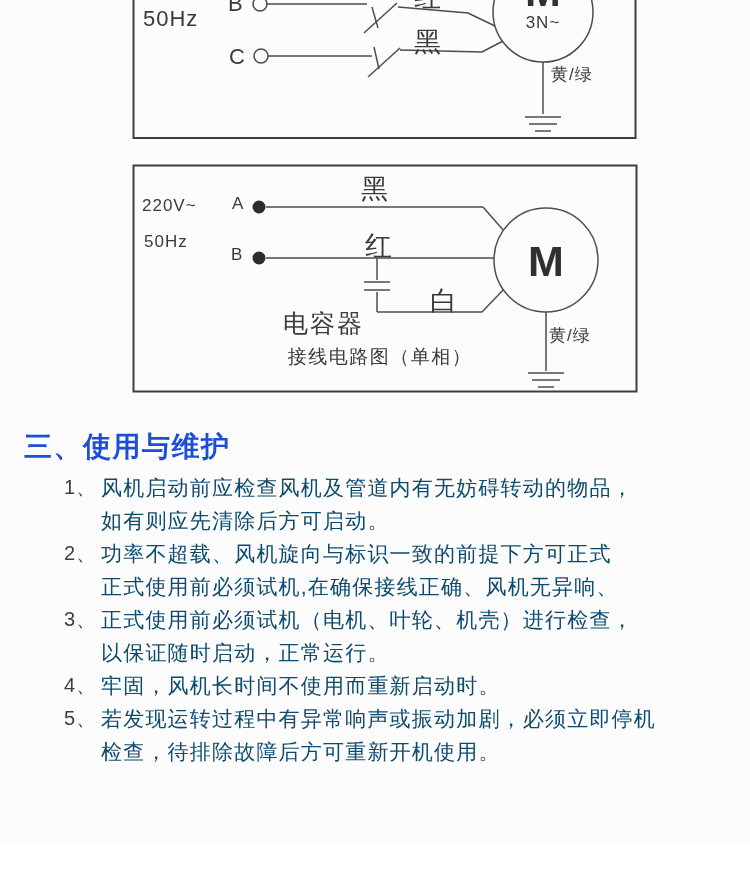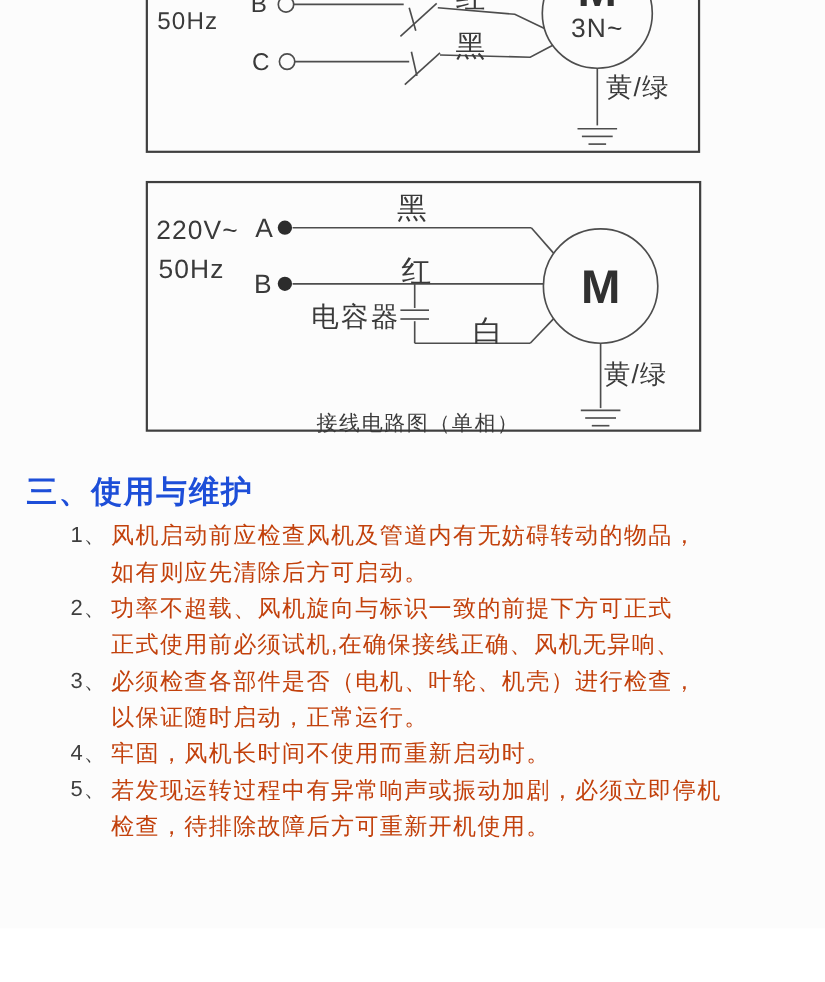--- a/index.html
+++ b/index.html
@@ -11,40 +11,40 @@
     font-family:"Liberation Sans","DejaVu Sans",sans-serif;
     color:#3e3e3e;
   }
   .abs{position:absolute;white-space:nowrap;}
   #wires{position:absolute;left:0;top:0;z-index:1;}
   .lbl{z-index:2;color:#3a3a3a;}
   .ctr{text-align:center;}
   
   .fs20{font-size:19px;letter-spacing:1.5px;}
   .fs22{font-size:22px;letter-spacing:1px;}
-  .fs23{font-size:24px;letter-spacing:1px;}
-  .fs25{font-size:25px;letter-spacing:2px;}
+  .fs23{font-size:17px;letter-spacing:1px;}
+  .fs25{font-size:25px;letter-spacing:2px;margin-top:36px;}
   .fs27{font-size:27px;}
   .motor-m{font-size:43px;font-weight:bold;color:#303030;}
   
   .heading{
     left:24px;top:428px;
     font-size:28px;font-weight:bold;
     color:#1d4ed8;letter-spacing:1.5px;z-index:2;
   }
   .list{
     left:64px;top:471px;width:640px;z-index:2;
   }
   .item{position:relative;padding-left:37px;}
   .item .num{
     position:absolute;left:0;top:0;
     font-size:20px;line-height:33px;color:#3e3e3e;letter-spacing:1px;
   }
   .line{
-    font-size:21px;line-height:33px;color:#c2410c;
+    font-size:21px;line-height:33px;color:#0c4a6e;
     letter-spacing:1.2px;white-space:nowrap;
   }
 </style>
 </head>
 <body>
 
 <div id="page">
 
   <svg id="wires" width="750" height="893" viewBox="0 0 750 893">
 
@@ -106,41 +106,41 @@
   <div class="abs lbl fs23" style="left:142px;top:196px;">220V~</div>
   <div class="abs lbl fs23" style="left:144px;top:232px;">50Hz</div>
   <div class="abs lbl fs23" style="left:232px;top:194px;">A</div>
   <div class="abs lbl fs23" style="left:231px;top:245px;">B</div>
   <div class="abs lbl fs27" style="left:361px;top:171px;">黑</div>
   <div class="abs lbl fs27" style="left:365px;top:228px;">红</div>
   <div class="abs lbl fs25" style="left:283px;top:271px;">电容器</div>
   <div class="abs lbl fs27" style="left:430px;top:283px;">白</div>
   <div class="abs lbl motor-m ctr" style="left:518px;top:237px;width:56px;">M</div>
   <div class="abs lbl fs23" style="left:549px;top:324px;">黄/绿</div>
-  <div class="abs lbl fs20 ctr" style="left:255px;top:372px;width:250px;">接线电路图（单相）</div>
+  <div class="abs lbl fs20 ctr" style="left:255px;top:344px;width:250px;">接线电路图（单相）</div>
 
   <div class="abs heading">三、使用与维护</div>
 
   <div class="abs list">
 
     <div class="item">
       <span class="num">1、</span>
       <div class="line">风机启动前应检查风机及管道内有无妨碍转动的物品，</div>
       <div class="line">如有则应先清除后方可启动。</div>
     </div>
 
     <div class="item">
       <span class="num">2、</span>
       <div class="line">功率不超载、风机旋向与标识一致的前提下方可正式</div>
       <div class="line">正式使用前必须试机,在确保接线正确、风机无异响、</div>
     </div>
 
     <div class="item">
       <span class="num">3、</span>
-      <div class="line">必须检查各部件是否（电机、叶轮、机壳）进行检查，</div>
+      <div class="line">正式使用前必须试机（电机、叶轮、机壳）进行检查，</div>
       <div class="line">以保证随时启动，正常运行。</div>
     </div>
 
     <div class="item">
       <span class="num">4、</span>
       <div class="line">牢固，风机长时间不使用而重新启动时。</div>
     </div>
 
     <div class="item">
       <span class="num">5、</span>

